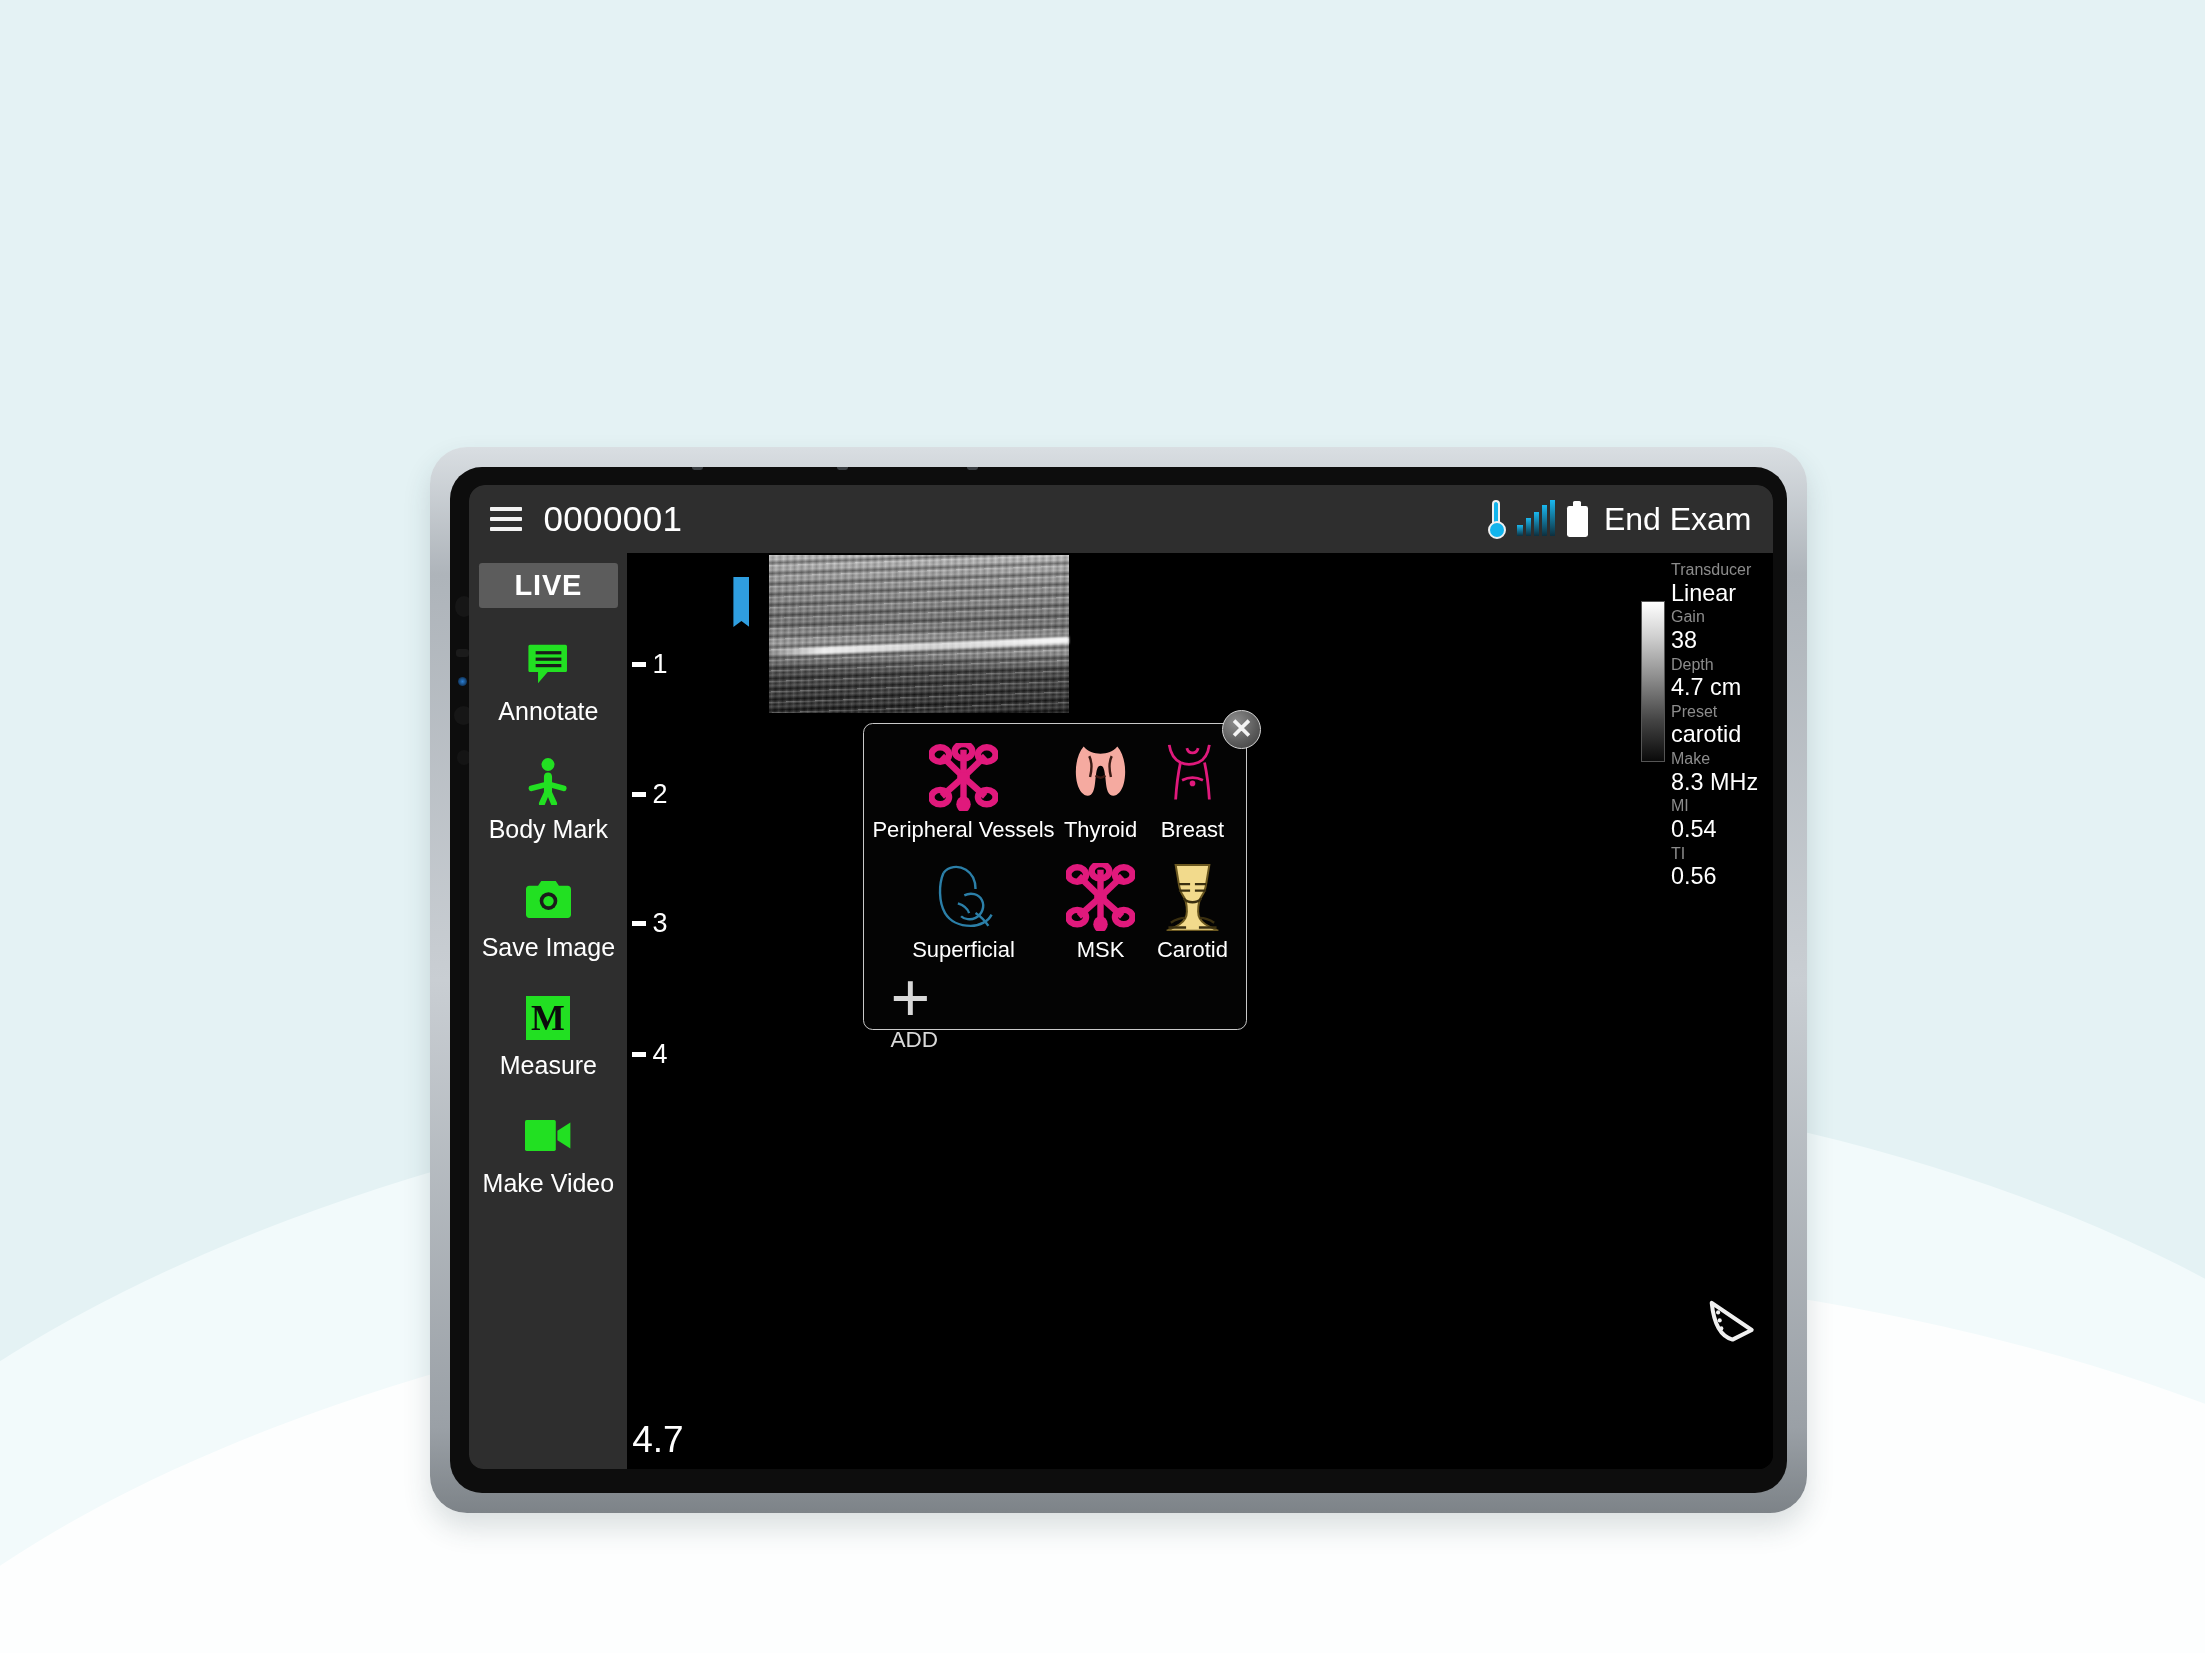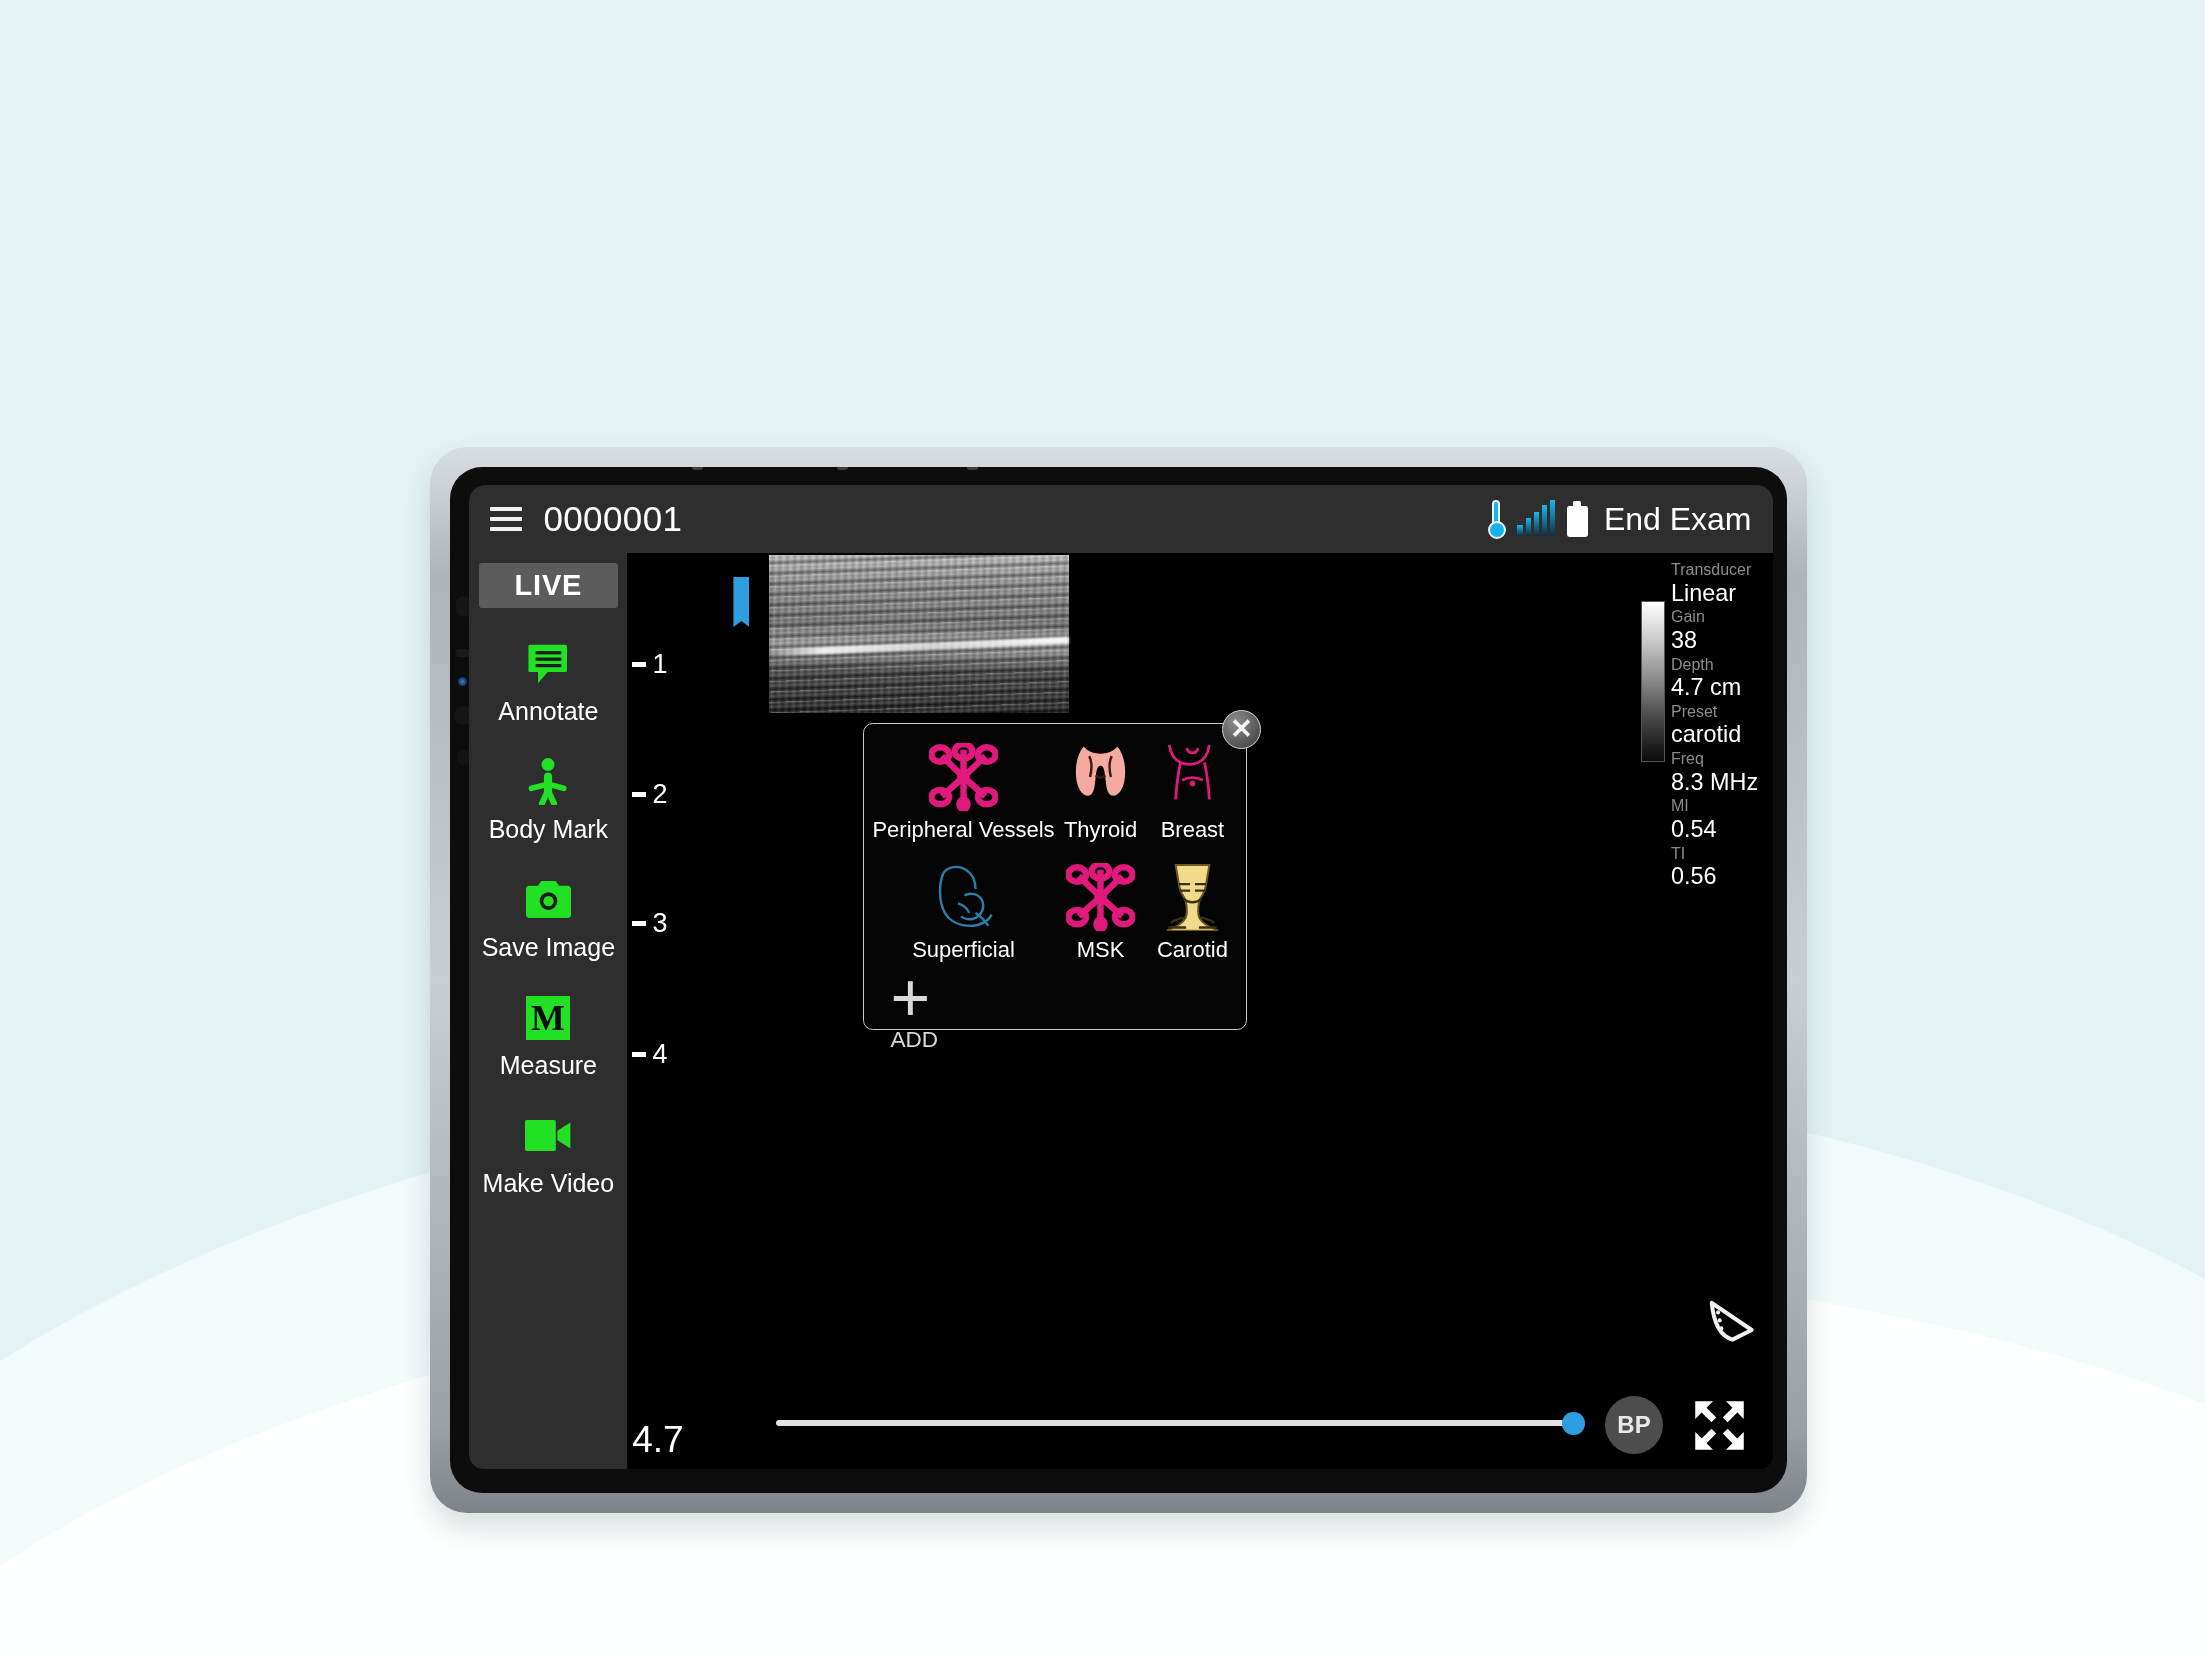--- a/index.html
+++ b/index.html
@@ -347,21 +347,21 @@
 
           <div id="params">
             <div class="p-label">Transducer</div>
             <div class="p-value">Linear</div>
             <div class="p-label">Gain</div>
             <div class="p-value">38</div>
             <div class="p-label">Depth</div>
             <div class="p-value">4.7 cm</div>
             <div class="p-label">Preset</div>
             <div class="p-value">carotid</div>
-            <div class="p-label">Freq</div>
+            <div class="p-label">Make</div>
             <div class="p-value">8.3 MHz</div>
             <div class="p-label">MI</div>
             <div class="p-value">0.54</div>
             <div class="p-label">TI</div>
             <div class="p-value">0.56</div>
           </div>
 
           <div id="preset-dialog">
             <div id="preset-close">✕</div>
 
@@ -480,34 +480,19 @@
             <svg width="55" height="48" viewBox="0 0 68 60">
               <path d="M8 6 L58 40 L34 52 Q12 46 8 6 Z" fill="none" stroke="#f0f0f0" stroke-width="5" stroke-linejoin="round"></path>
               <g fill="#f0f0f0">
                   <circle cx="16" cy="18" r="2.6"></circle>
                   <circle cx="18" cy="28" r="2.6"></circle>
                   <circle cx="20" cy="38" r="2.6"></circle>
                 </g>
             </svg>
           </div>
 
-          <div id="bottombar">
-            <div id="slider-track"></div>
-            <div id="slider-thumb"></div>
-            <div id="bp-btn">BP</div>
-            <div id="fullscreen-icon">
-              <svg width="55" height="55" viewBox="0 0 68 68">
-                <g fill="#ffffff">
-                  <path d="M4 4 L26 4 L18 12 L30 24 L24 30 L12 18 L4 26 Z"></path>
-                  <path d="M64 4 L42 4 L50 12 L38 24 L44 30 L56 18 L64 26 Z"></path>
-                  <path d="M4 64 L26 64 L18 56 L30 44 L24 38 L12 50 L4 42 Z"></path>
-                  <path d="M64 64 L42 64 L50 56 L38 44 L44 38 L56 50 L64 42 Z"></path>
-                </g>
-              </svg>
-            </div>
-          </div>
 
         </div>
       </div>
     </div>
   </div>
 </div>
 
 
 </body></html>

